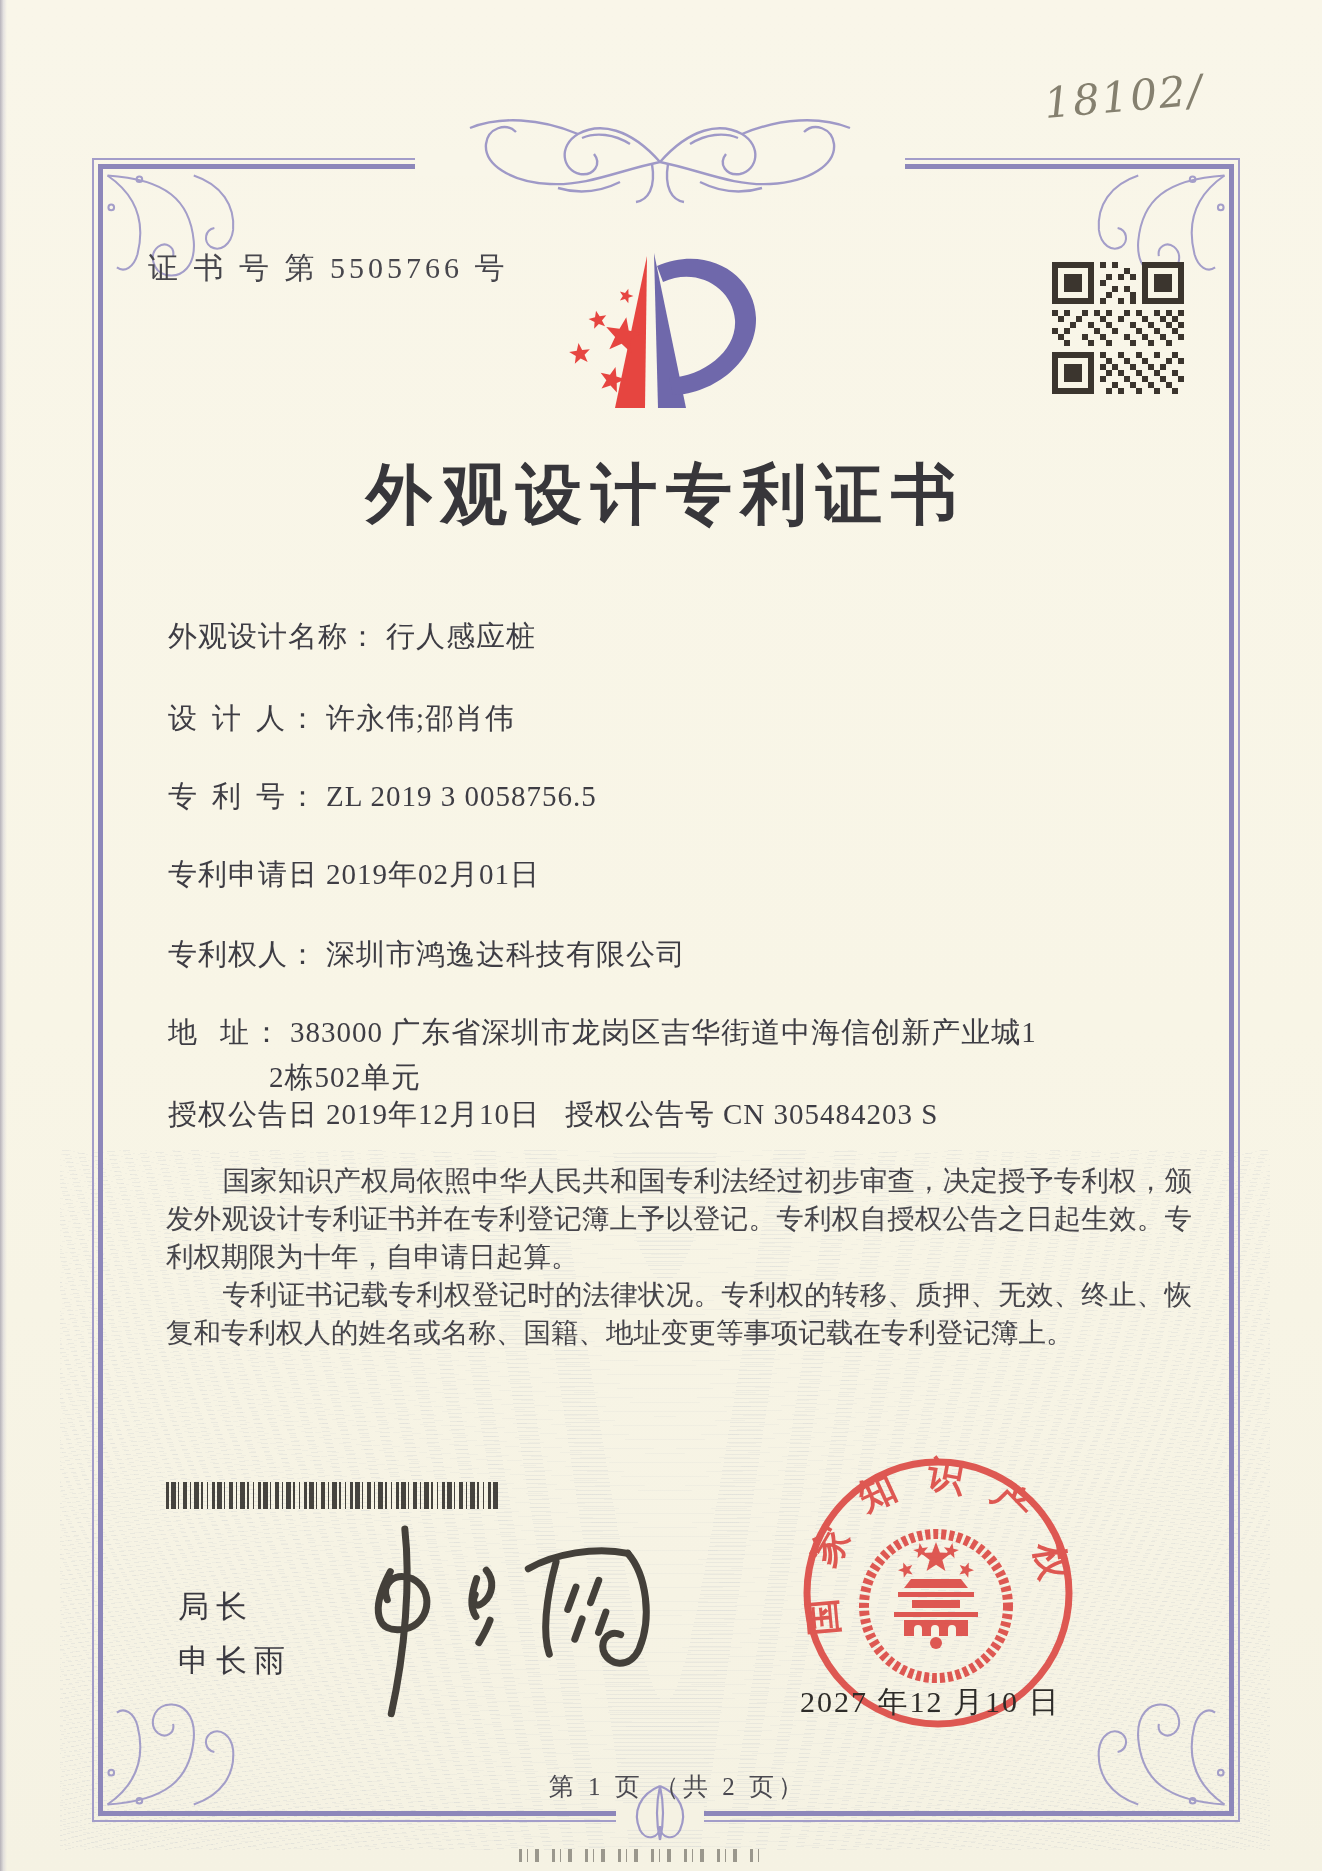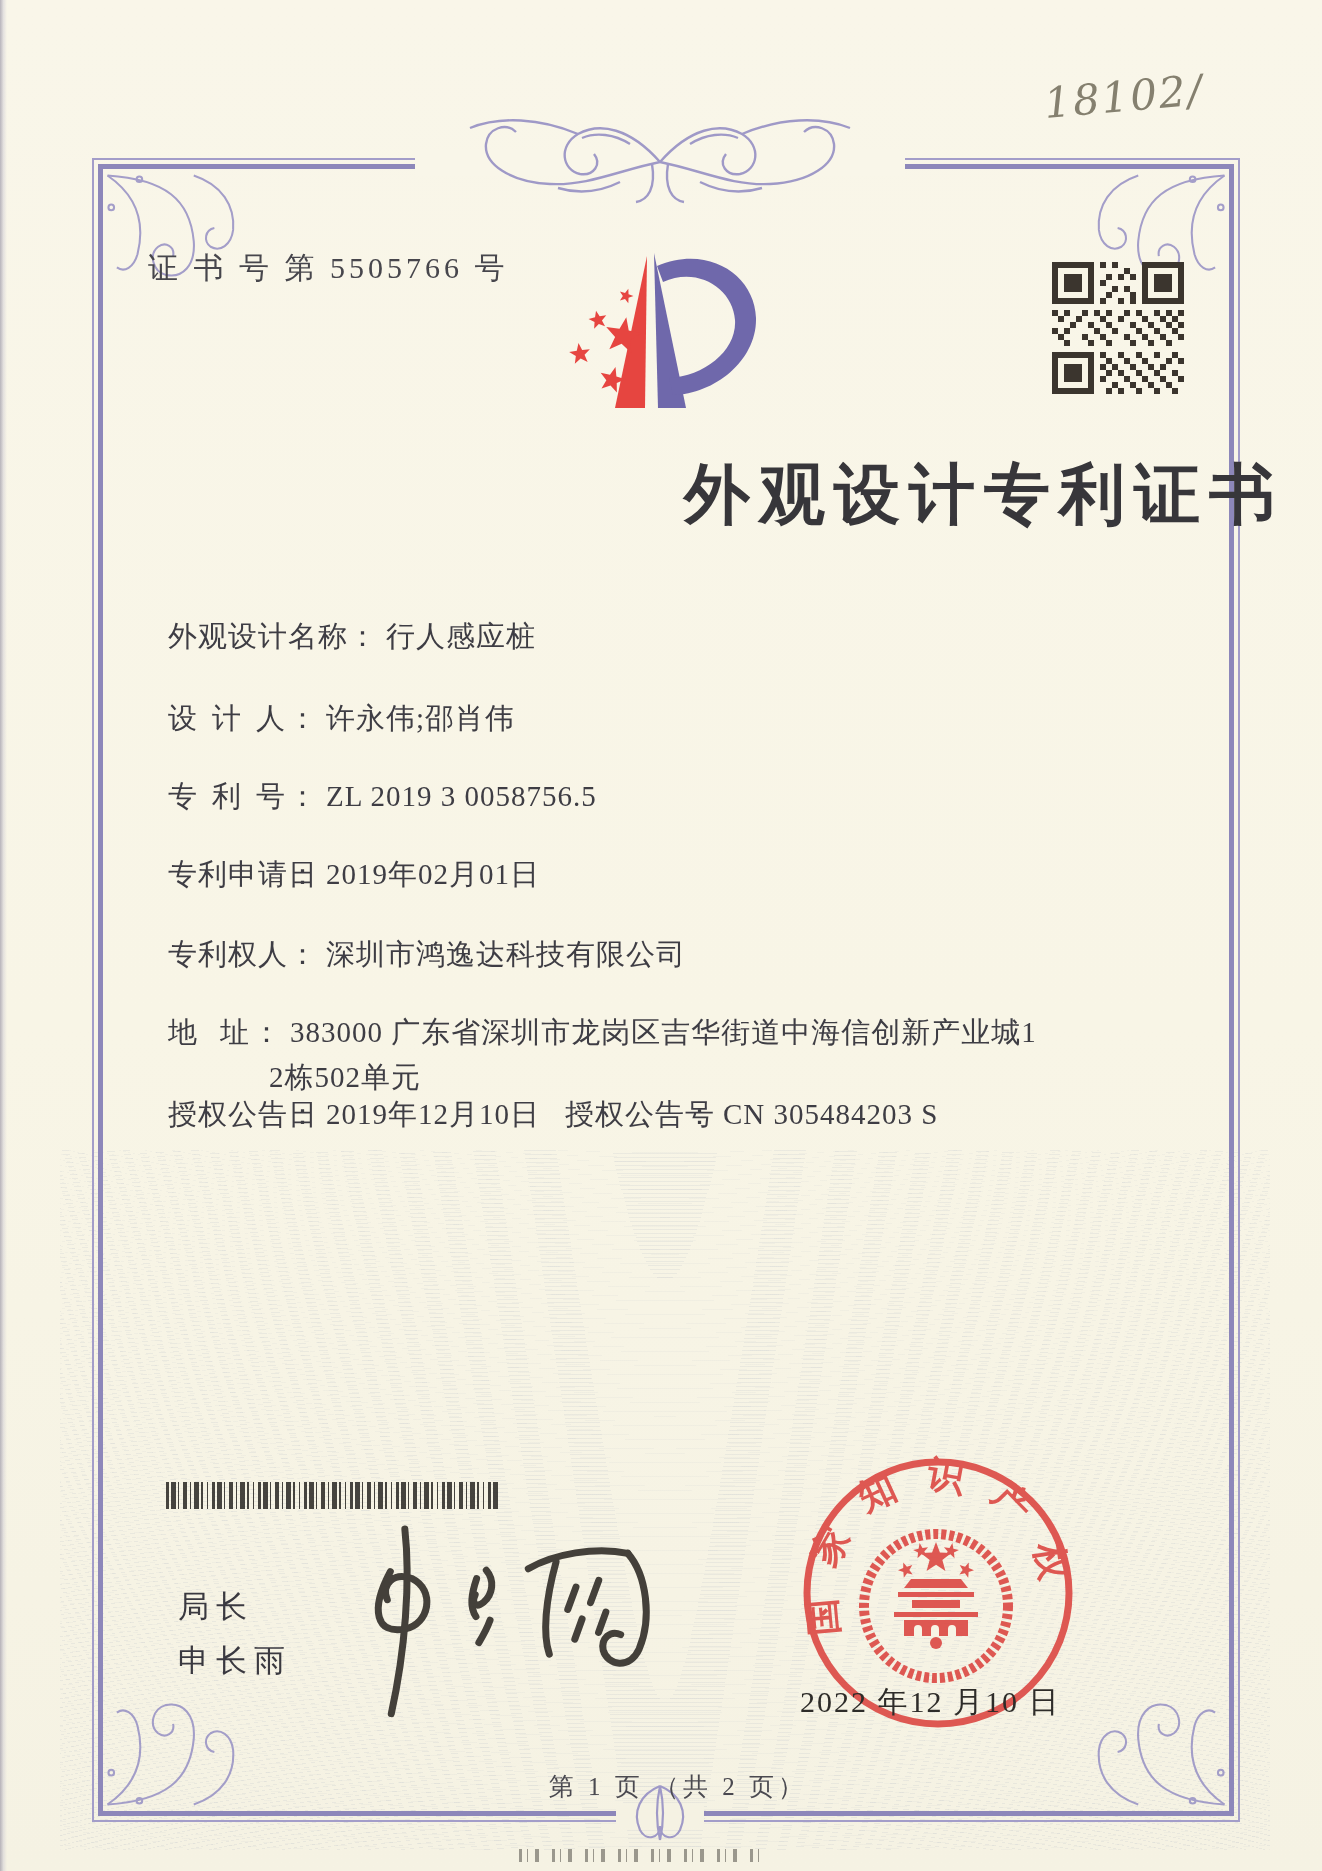--- a/index.html
+++ b/index.html
@@ -12,22 +12,22 @@
         background:
           repeating-radial-gradient(130% 75% at 50% 135%, rgba(120,135,170,.10) 0 1.4px, rgba(0,0,0,0) 1.4px 12px),
           repeating-radial-gradient(140% 80% at 50% -40%, rgba(120,135,170,.05) 0 1.2px, rgba(0,0,0,0) 1.2px 14px);}
   .frame{position:absolute;box-sizing:border-box;}
   .frame-thin{left:92px;top:158px;width:1148px;height:1664px;border:2px solid #a39dc9;}
   .frame-thick{left:98px;top:164px;width:1136px;height:1652px;border:5px solid #8d87ba;}
   .orn{position:absolute;}
   .handwritten{position:absolute;left:1044px;top:72px;font-family:"DejaVu Serif",serif;
         font-style:italic;font-size:42px;color:#85806f;transform:rotate(-5deg);letter-spacing:2px;}
   .certno{position:absolute;left:148px;top:248px;font-size:30px;color:#47464c;letter-spacing:4px;}
-  .title{position:absolute;left:92px;top:450px;width:1148px;margin:0;text-align:right;
-        font-size:66px;font-weight:bold;letter-spacing:9px;color:#37363a;padding-left:44px;}
+  .title{position:absolute;left:92px;top:450px;width:1148px;margin:0;text-align:center;
+        font-size:66px;font-weight:bold;letter-spacing:9px;color:#37363a;}
   .frow{position:absolute;left:168px;font-size:29px;line-height:1.25;color:#3e3d44;
         letter-spacing:1px;white-space:nowrap;}
   .flabel{display:inline-block;text-align:justify;text-align-last:justify;vertical-align:baseline;}
   .w175{width:178px;} .w118{width:118px;} .w82{width:82px;}
   .fcolon{display:inline-block;margin:0 8px 0 2px;}
   .addr2{position:absolute;left:262px;top:1058px;font-size:29px;color:#3e3d44;letter-spacing:1px;margin-left:7px;}
   .fgroup{position:absolute;top:0;white-space:nowrap;}
   .paras{position:absolute;left:166px;top:1162px;width:1026px;font-size:27.5px;line-height:38px;
         color:#46454b;text-align:justify;}
   .paras p{margin:0;text-indent:2.05em;}
@@ -196,20 +196,24 @@
   <div class="addr2">2栋502单元</div>
   <div class="frow" style="top:1096px;left:0;width:1322px">
     <span class="fgroup" style="left:168px">
       <span class="flabel w118">授权公告日</span><span class="fcolon">：</span><span class="fvalue">2019年12月10日</span>
     </span>
     <span class="fgroup" style="left:565px">
       <span class="flabel w118">授权公告号</span><span class="fcolon">：</span><span class="fvalue">CN 305484203 S</span>
     </span>
   </div>
 
+  <div class="paras">
+    <p>国家知识产权局依照中华人民共和国专利法经过初步审查，决定授予专利权，颁发外观设计专利证书并在专利登记簿上予以登记。专利权自授权公告之日起生效。专利权期限为十年，自申请日起算。</p>
+    <p>专利证书记载专利权登记时的法律状况。专利权的转移、质押、无效、终止、恢复和专利权人的姓名或名称、国籍、地址变更等事项记载在专利登记簿上。</p>
+  </div>
 
   <div class="barcode"></div>
 
   <div class="director" style="top:1586px">局长</div>
   <div class="director" style="top:1640px">申长雨</div>
 
   <svg class="sig" width="330" height="200" viewBox="0 0 330 200">
     <g stroke="#35312c" stroke-width="7" fill="none" stroke-linecap="round" stroke-linejoin="round" opacity="0.92">
       <path d="M62 50 C40 88 46 112 74 108 C100 104 106 70 84 58 C66 50 52 62 58 78"></path>
       <path d="M78 8 C82 60 74 130 58 192"></path>
@@ -248,19 +252,19 @@
       </g>
       <g fill="#f8f5e6">
         <path d="M136 198 v-7 a4 4 0 0 1 8 0 v7 z M153 198 v-7 a4 4 0 0 1 8 0 v7 z M170 198 v-7 a4 4 0 0 1 8 0 v7 z"></path>
       </g>
       <defs>
         <path id="st2" d="M0 -10 L2.47 -3.4 L9.51 -3.09 L3.99 1.3 L5.88 8.09 L0 4.2 L-5.88 8.09 L-3.99 1.3 L-9.51 -3.09 L-2.47 -3.4 Z"></path>
       </defs>
     </g>
   </svg>
 
-  <div class="seal-date">2022 年12 月10 日</div>
+  <div class="seal-date">2027 年12 月10 日</div>
 
   <div class="footer">第 1 页 （共 2 页）</div>
 
   <div class="cutoff"></div>
 
 </div>
 
 </body></html>

